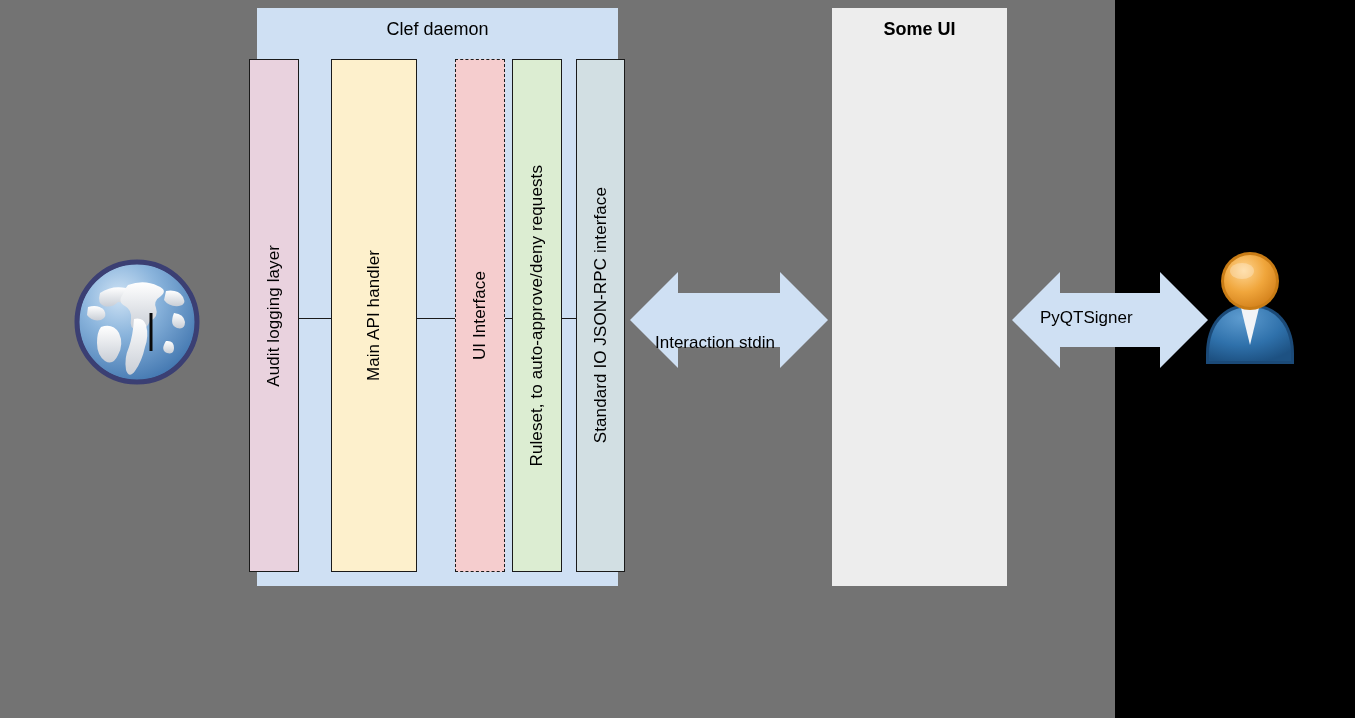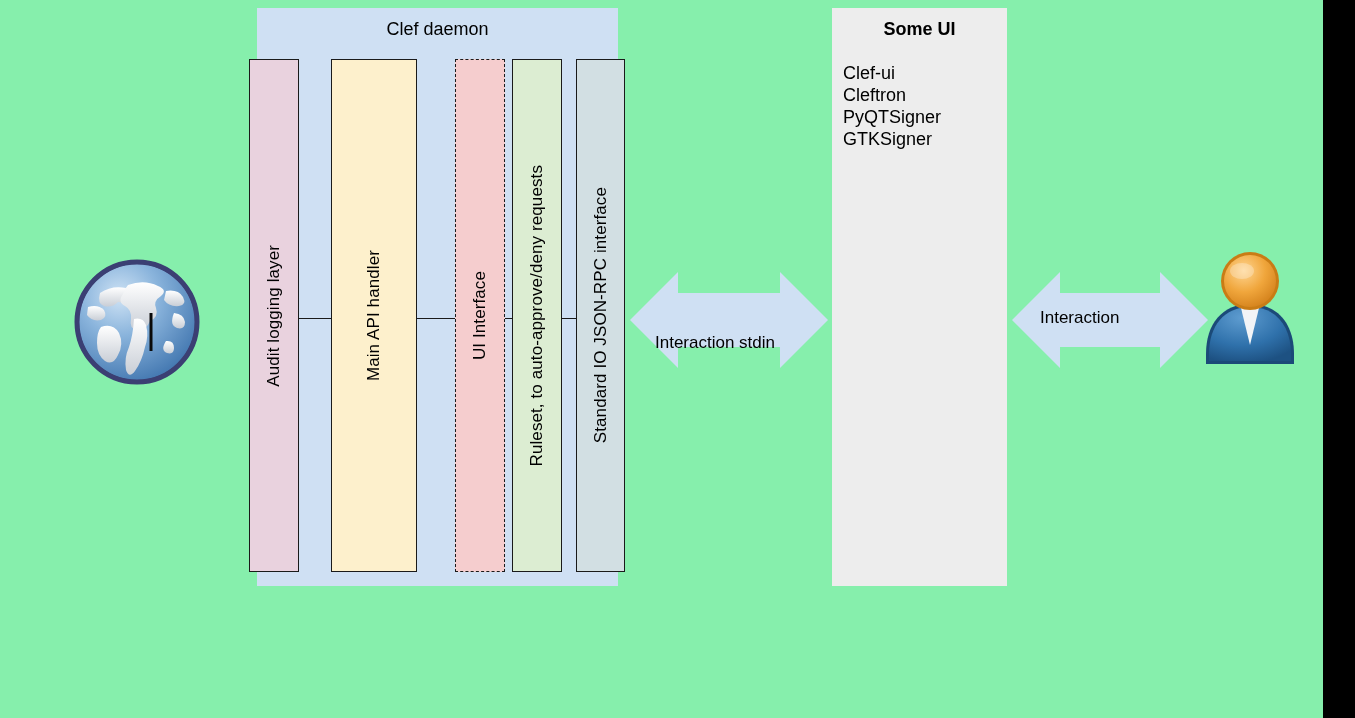--- a/index.html
+++ b/index.html
@@ -1,18 +1,18 @@
 <!DOCTYPE html>
 <html><head>
 <meta charset="utf-8">
 <style>
   html,body{margin:0;padding:0;background:#000;}
   body{width:1355px;height:718px;position:relative;overflow:hidden;
        font-family:"Liberation Sans","DejaVu Sans",sans-serif;}
-  .canvas{position:absolute;left:0;top:0;width:1323px;height:718px;background:#86efac;}
+  .canvas{position:absolute;left:0;top:0;width:1115px;height:718px;background:#737373;}
 
   
   .daemon-box{position:absolute;left:257px;top:8px;width:361px;height:578px;
               background:#cfe0f3;}
   .daemon-title{position:absolute;left:257px;top:18px;width:361px;
                 text-align:center;font-size:18px;color:#000;line-height:22px;}
 
   
   .lane{position:absolute;top:59px;height:513px;border:1px solid #1a1a1a;
         box-sizing:border-box;display:flex;align-items:center;justify-content:center;}
@@ -118,34 +118,28 @@
     <svg width="198" height="96" viewBox="0 0 198 96">
       <polygon points="0,48 48,0 48,21 150,21 150,0 198,48 150,96 150,75 48,75 48,96" fill="#cfe0f3" stroke="none"></polygon>
     </svg>
   </div>
   <div class="arrow-label label-stdio">
     <div>Interaction stdin</div>
   </div>
 
   <div class="ui-panel"></div>
   <div class="ui-title">Some UI</div>
-  <div class="ui-list">
-    <div>Clef-ui</div>
-    <div>Cleftron</div>
-    <div>PyQTSigner</div>
-    <div>GTKSigner</div>
-  </div>
 
   <div class="arrow arrow-inter">
     <svg width="196" height="96" viewBox="0 0 196 96">
       <polygon points="0,48 48,0 48,21 148,21 148,0 196,48 148,96 148,75 48,75 48,96" fill="#cfe0f3" stroke="none"></polygon>
     </svg>
   </div>
   <div class="arrow-label label-inter">
-    <div>Interaction</div>
+    <div>PyQTSigner</div>
   </div>
 
   <div class="user">
     <svg viewBox="0 0 100 120" width="100" height="120">
       <defs>
         <radialGradient id="head" cx="38%" cy="30%" r="75%">
           <stop offset="0%" stop-color="#ffd591"></stop>
           <stop offset="55%" stop-color="#f0a63c"></stop>
           <stop offset="100%" stop-color="#d4821c"></stop>
         </radialGradient>

